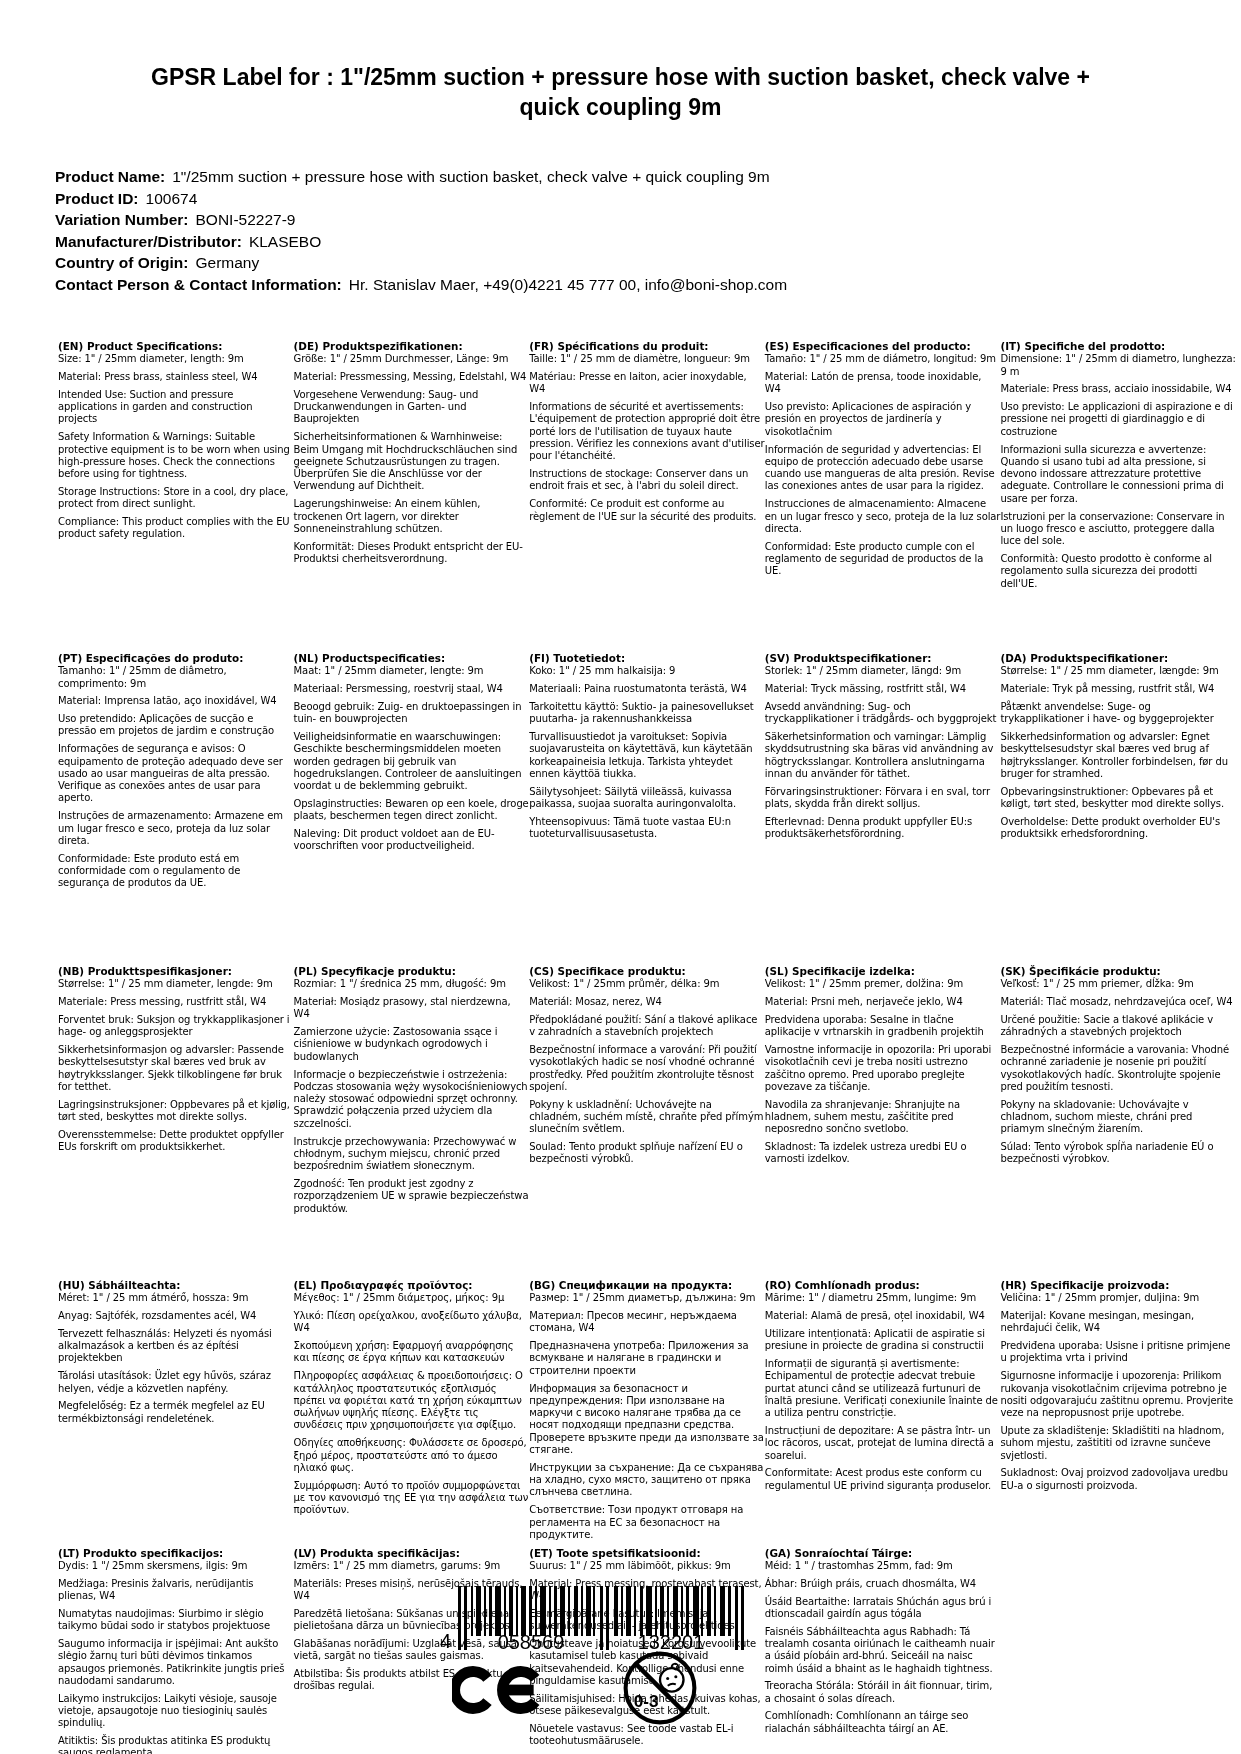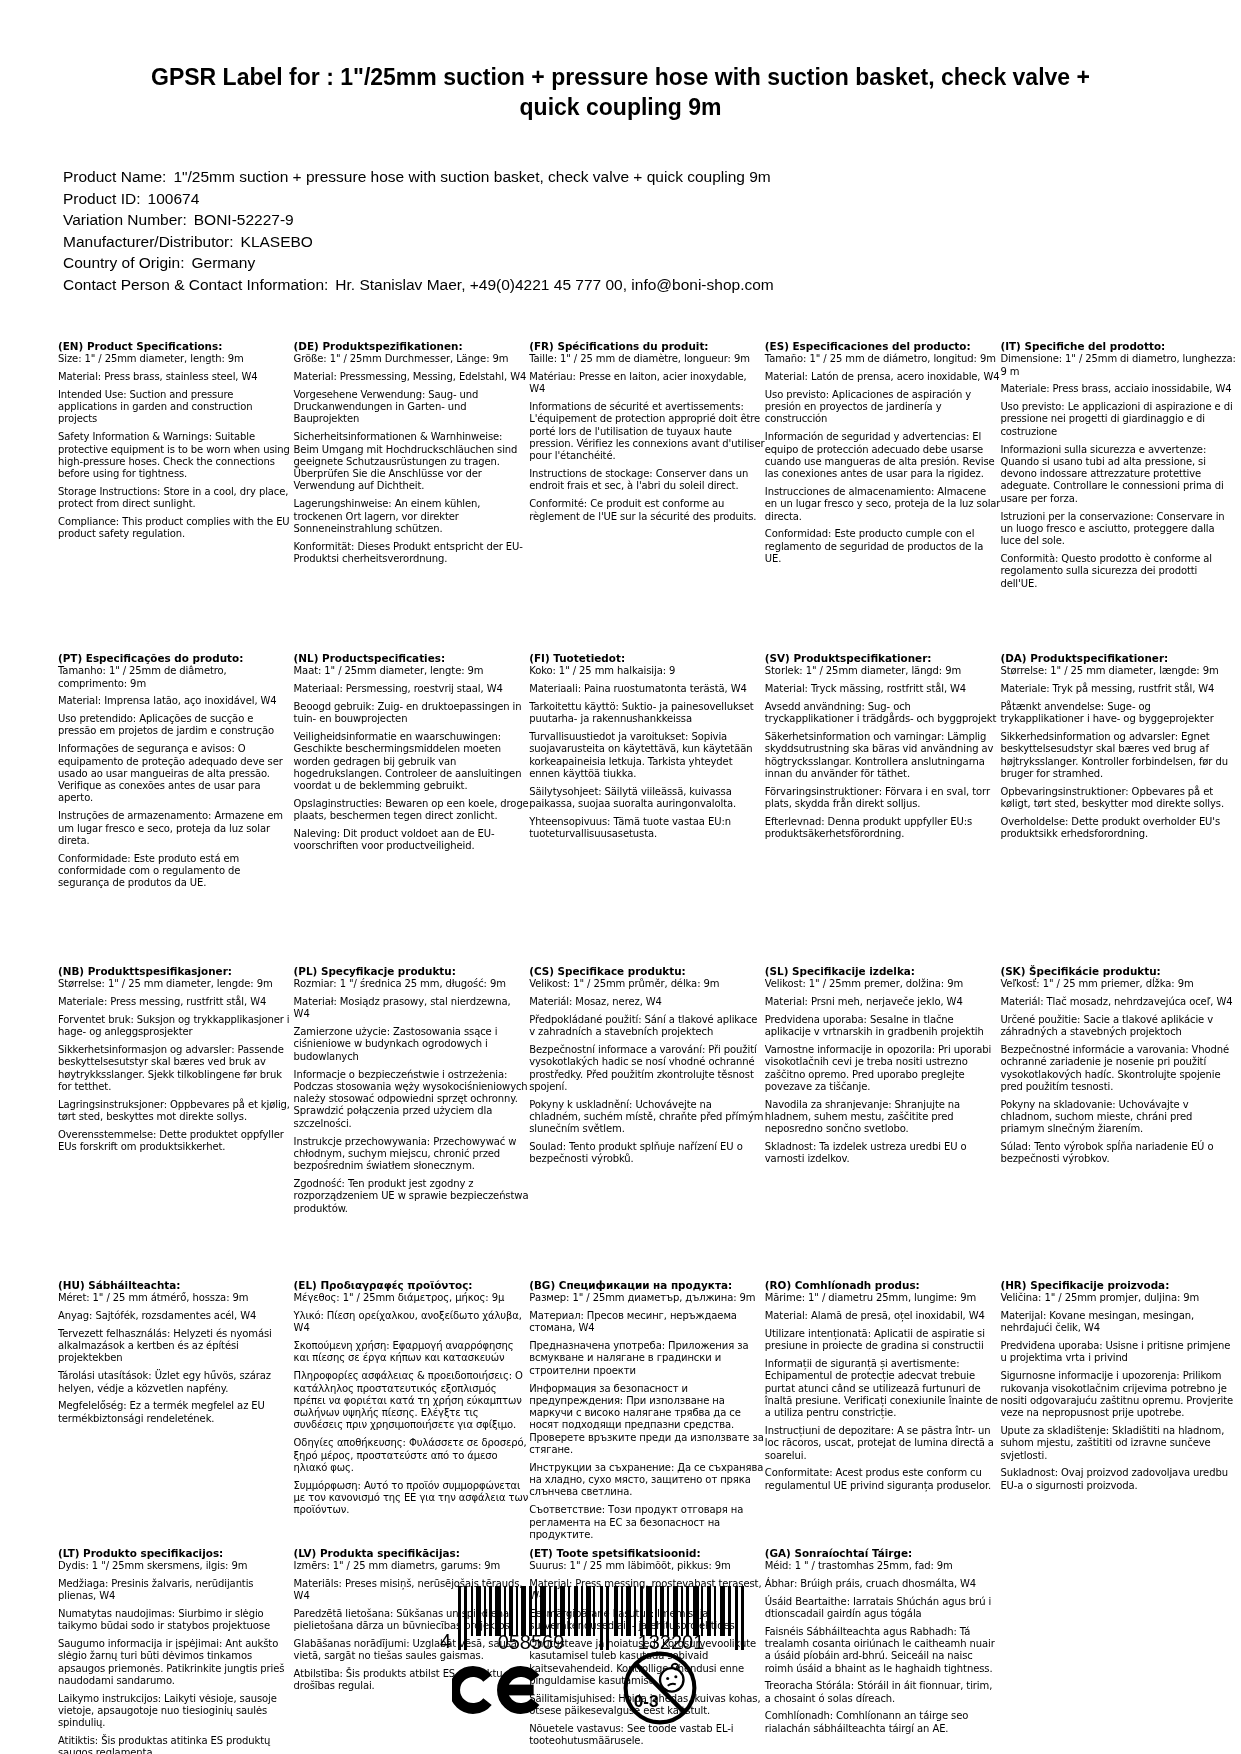--- a/index.html
+++ b/index.html
@@ -13,21 +13,21 @@
     width:950px; text-align:center;
     font-family:"Liberation Sans", sans-serif;
     font-weight:bold; font-size:23px; line-height:30px;
   }
   .product-info {
     position:absolute; top:166px; left:55px; width:1130px;
     font-family:"Liberation Sans", sans-serif;
     font-size:15.5px; line-height:21.5px;
   }
   .pi-row { white-space:nowrap; }
-  .pi-label { font-weight:normal; margin-right:7px;margin-left:8px; }
+  .pi-label { font-weight:bold; margin-right:7px; }
   .spec-grid {
     position:absolute; top:340px; left:58px; width:1178px;
     display:grid; grid-template-columns:repeat(5,1fr);
     grid-template-rows:312px 313px 314px auto; 
   }
   .spec-block { overflow:visible; }
   .spec-h {
     font-weight:bold; font-size:10.4px; line-height:12.3px;
     white-space:nowrap; margin:0 0 1px 0;
   }
@@ -109,22 +109,22 @@
           <p class="spec-p">Informations de sécurité et avertissements: L'équipement de protection approprié doit être porté lors de l'utilisation de tuyaux haute pression. Vérifiez les connexions avant d'utiliser pour l'étanchéité.</p>
           <p class="spec-p">Instructions de stockage: Conserver dans un endroit frais et sec, à l'abri du soleil direct.</p>
           <p class="spec-p">Conformité: Ce produit est conforme au règlement de l'UE sur la sécurité des produits.</p>
         </div>
       </div>
 
       <div class="spec-block">
         <div class="spec-h">(ES) Especificaciones del producto:</div>
         <div class="spec-body">
           <p class="spec-p">Tamaño: 1" / 25 mm de diámetro, longitud: 9m</p>
-          <p class="spec-p">Material: Latón de prensa, acero inoxidable, W4</p>
-          <p class="spec-p">Uso previsto: Aplicaciones de aspiración y presión en proyectos de jardinería y construcción</p>
+          <p class="spec-p">Material: Latón de prensa, toode inoxidable, W4</p>
+          <p class="spec-p">Uso previsto: Aplicaciones de aspiración y presión en proyectos de jardinería y visokotlačnim</p>
           <p class="spec-p">Información de seguridad y advertencias: El equipo de protección adecuado debe usarse cuando use mangueras de alta presión. Revise las conexiones antes de usar para la rigidez.</p>
           <p class="spec-p">Instrucciones de almacenamiento: Almacene en un lugar fresco y seco, proteja de la luz solar directa.</p>
           <p class="spec-p">Conformidad: Este producto cumple con el reglamento de seguridad de productos de la UE.</p>
         </div>
       </div>
 
       <div class="spec-block">
         <div class="spec-h">(IT) Specifiche del prodotto:</div>
         <div class="spec-body">
           <p class="spec-p">Dimensione: 1" / 25mm di diametro, lunghezza: 9 m</p>

